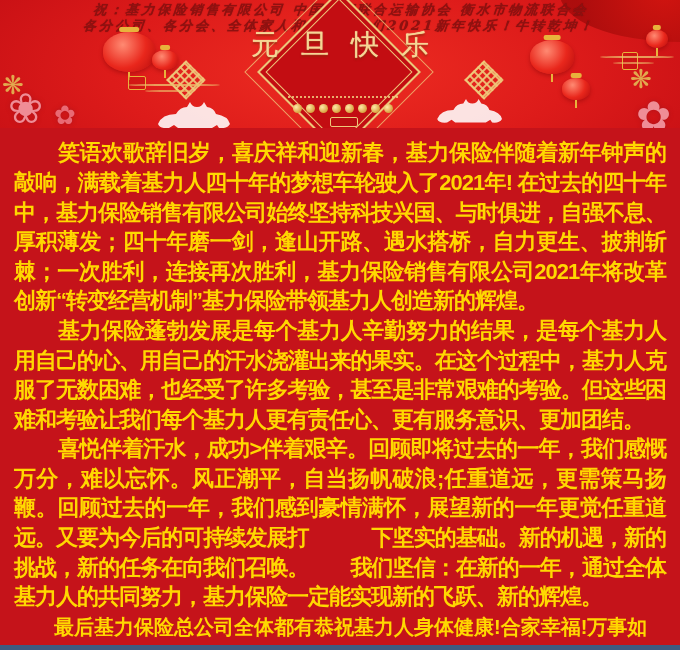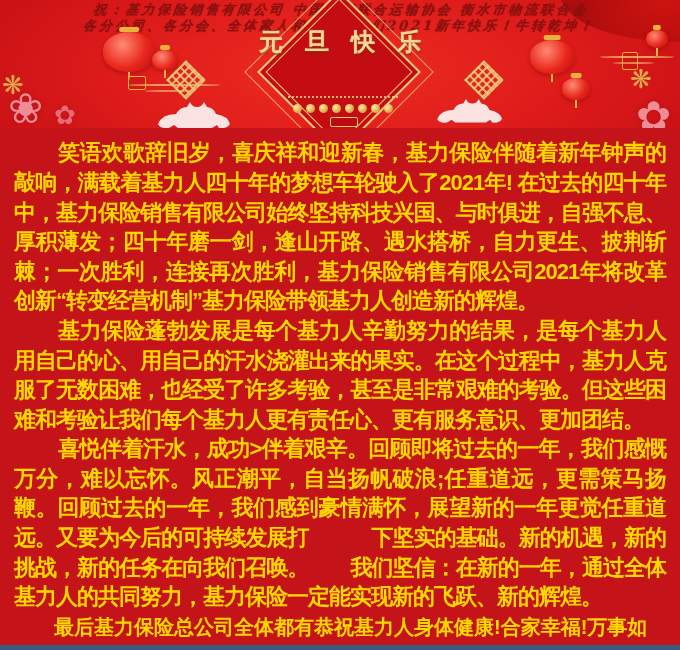--- a/index.html
+++ b/index.html
@@ -34,21 +34,21 @@
   }
   .banner-title-group{
     position:absolute;left:50%;top:28px;transform:translateX(-50%);
     text-align:center;white-space:nowrap;
   }
   .banner-year{
     font-size:37px;font-weight:bold;letter-spacing:4px;
     color:#f6d693;text-shadow:0 2px 2px rgba(110,50,0,.55), 0 0 1px #fff3c9;
   }
   .banner-greeting{
-    margin-top:-2px;font-size:24px;font-weight:bold;letter-spacing:22px;
+    margin-top:-2px;font-size:28px;font-weight:normal;letter-spacing:22px;
     padding-left:22px;
     color:#f6d693;text-shadow:0 2px 2px rgba(110,50,0,.55), 0 0 1px #fff3c9;
   }
   .coin-row{position:absolute;top:104px;left:293px;display:flex;gap:4px;}
   .coin{width:9px;height:9px;border-radius:50%;
     background:radial-gradient(circle at 35% 35%, #ffe9a8, #d8a23f 70%, #a9741f);}
   .tiny-marks{
     position:absolute;top:96px;left:288px;width:110px;height:0;
     border-top:2px dotted rgba(240,203,125,.85);
   }

